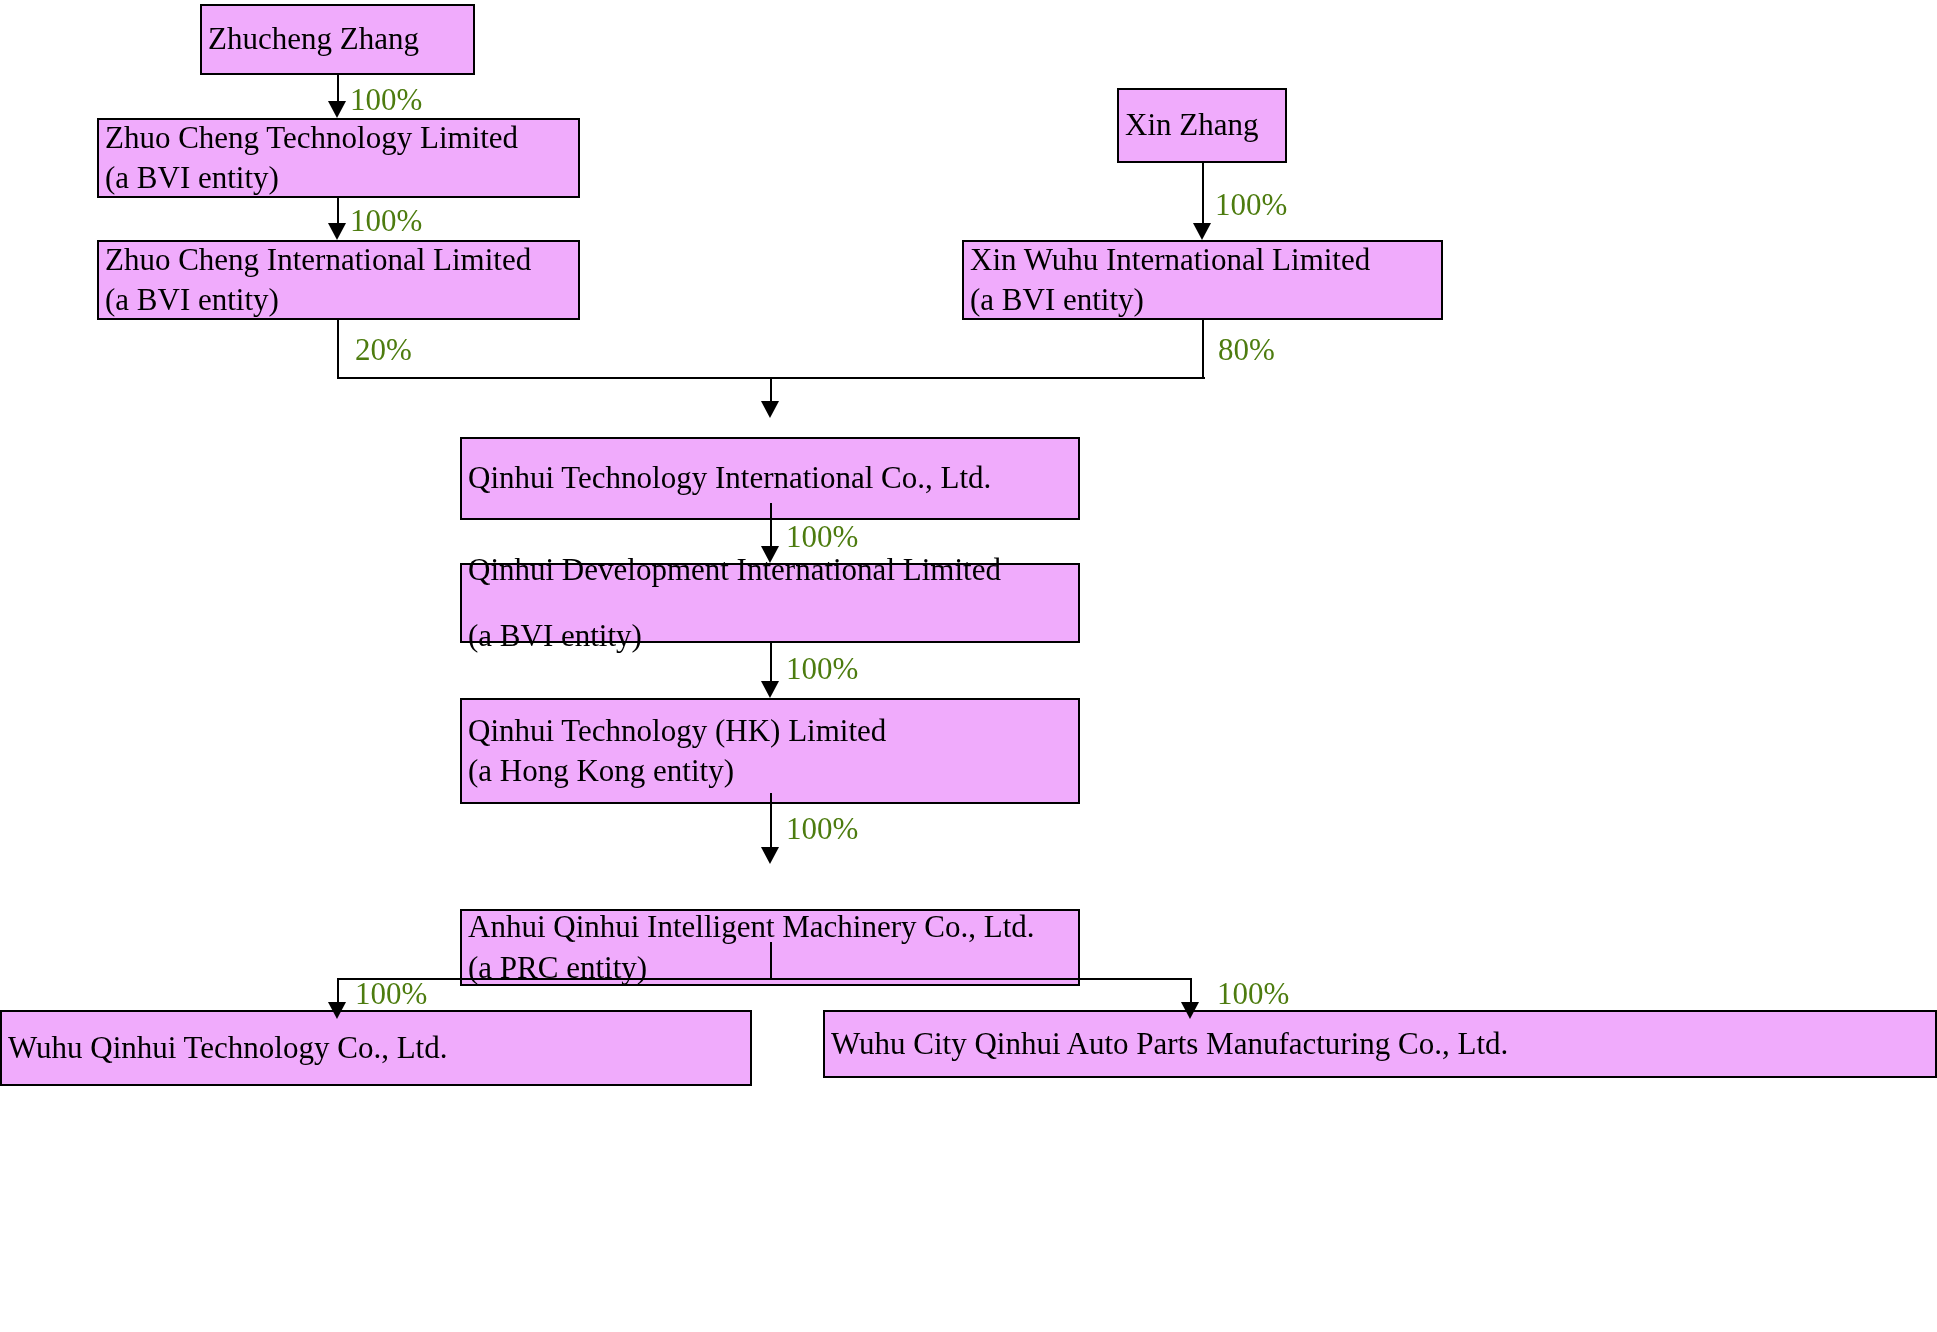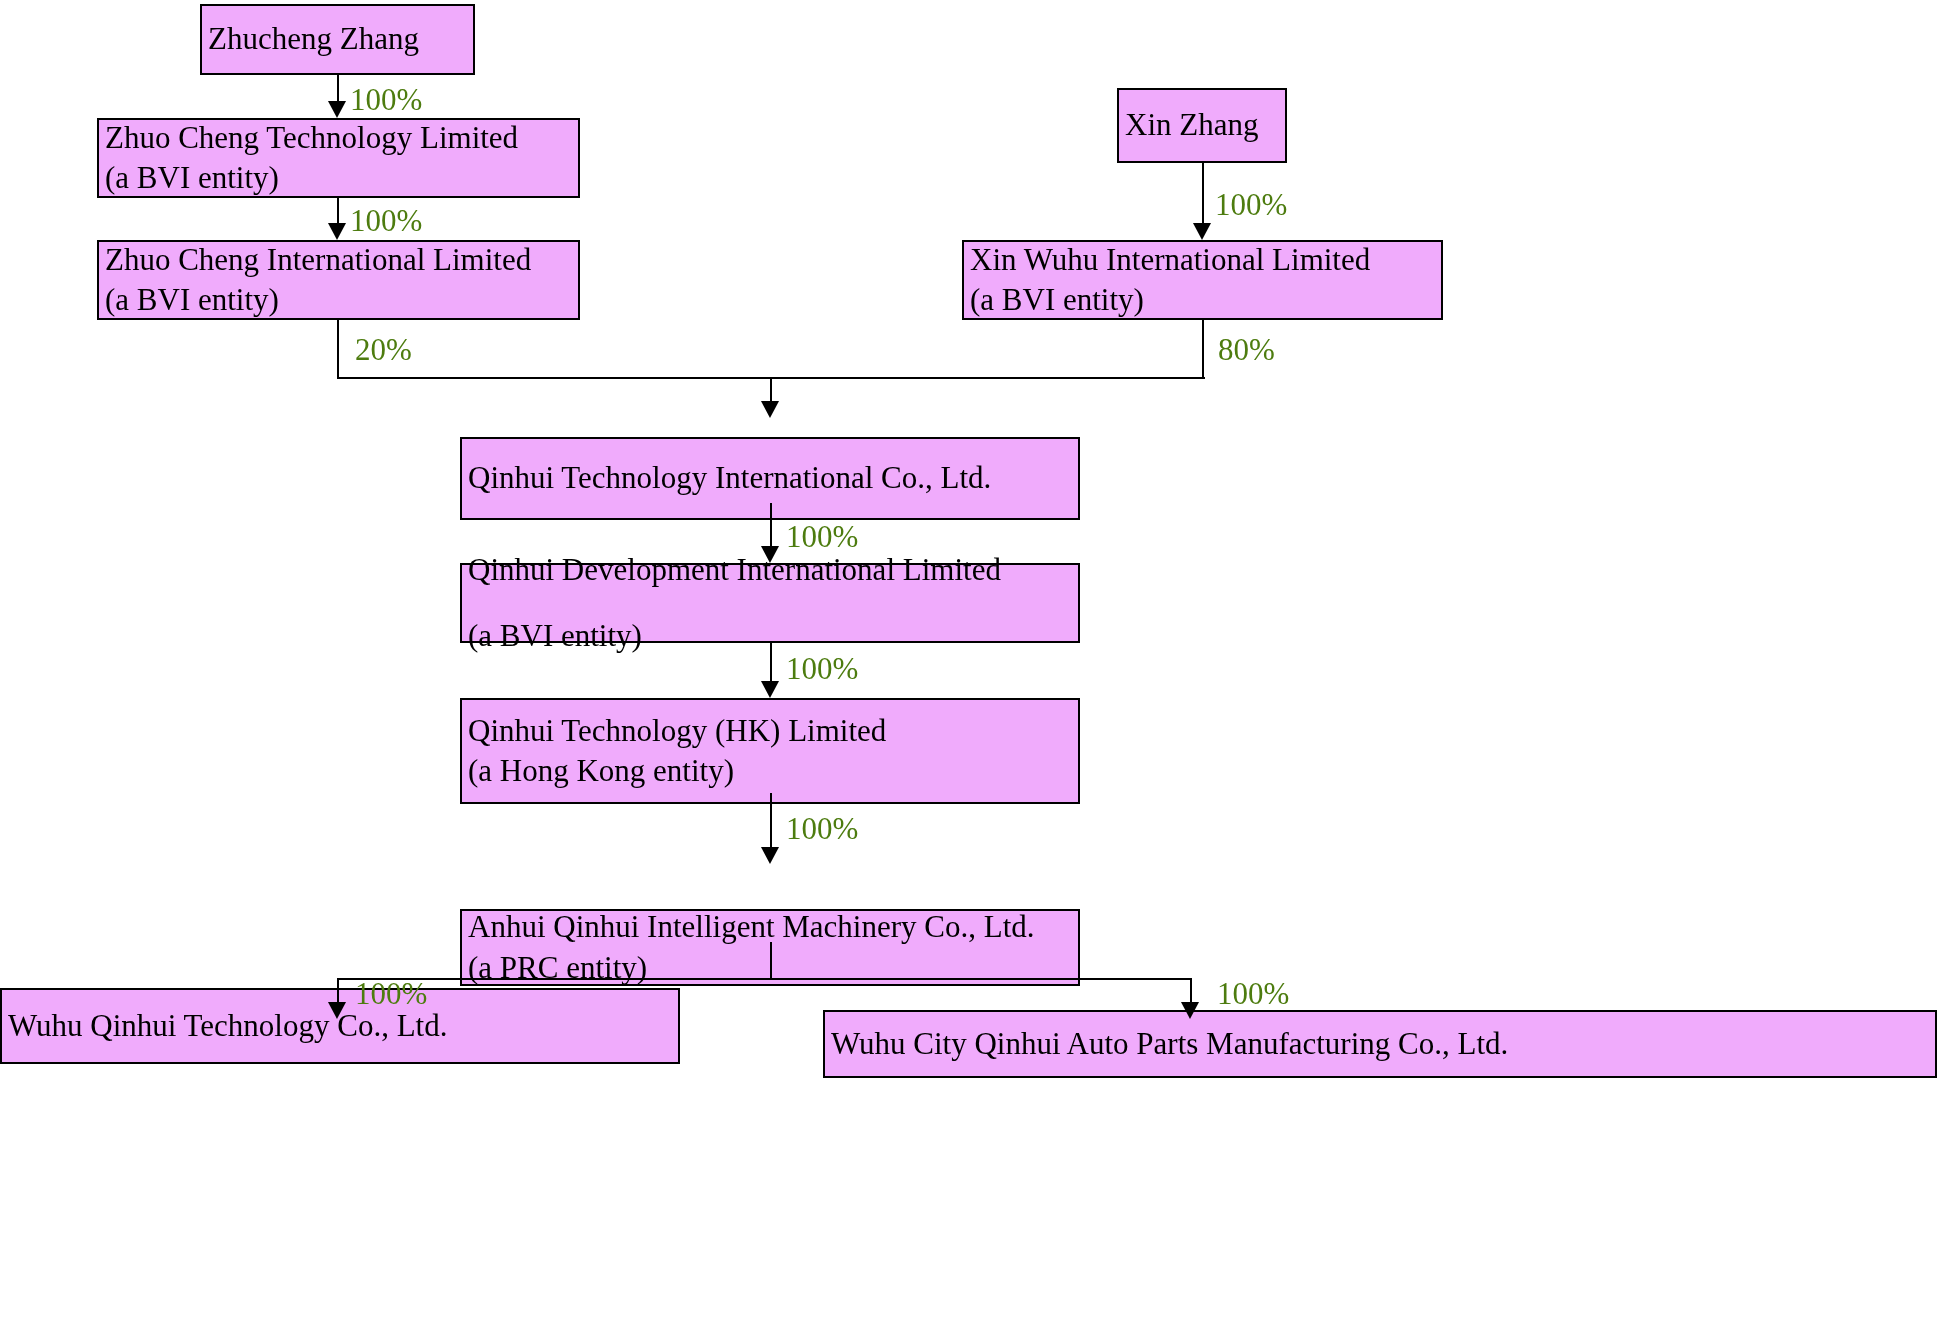--- a/index.html
+++ b/index.html
@@ -101,21 +101,21 @@
   <div class="node" style="left:460px; top:698px; width:620px; height:106px;">
     <span class="line1">Qinhui Technology (HK) Limited</span>
     <span class="line2">(a Hong Kong entity)</span>
   </div>
 
   <div class="node" style="left:460px; top:865px; width:620px; height:77px;margin-top:44px;">
     <span class="line1">Anhui Qinhui Intelligent Machinery Co., Ltd.</span>
     <span class="line2">(a PRC entity)</span>
   </div>
 
-  <div class="node" style="left:0px; top:988px; width:680px; height:76px;">
+  <div class="node" style="left:0px; top:1010px; width:752px; height:76px;">
     <span class="line1">Wuhu Qinhui Technology Co., Ltd.</span>
   </div>
 
   <div class="node" style="left:823px; top:1010px; width:1114px; height:68px;">
     <span class="line1">Wuhu City Qinhui Auto Parts Manufacturing Co., Ltd.</span>
   </div>
 
   <div class="vline" style="left:337px; top:75px; height:28px;"></div>
   <div class="arrowhead" style="left:328px; top:101px;"></div>
   <div class="pct" style="left:350px; top:84px;">100%</div>

